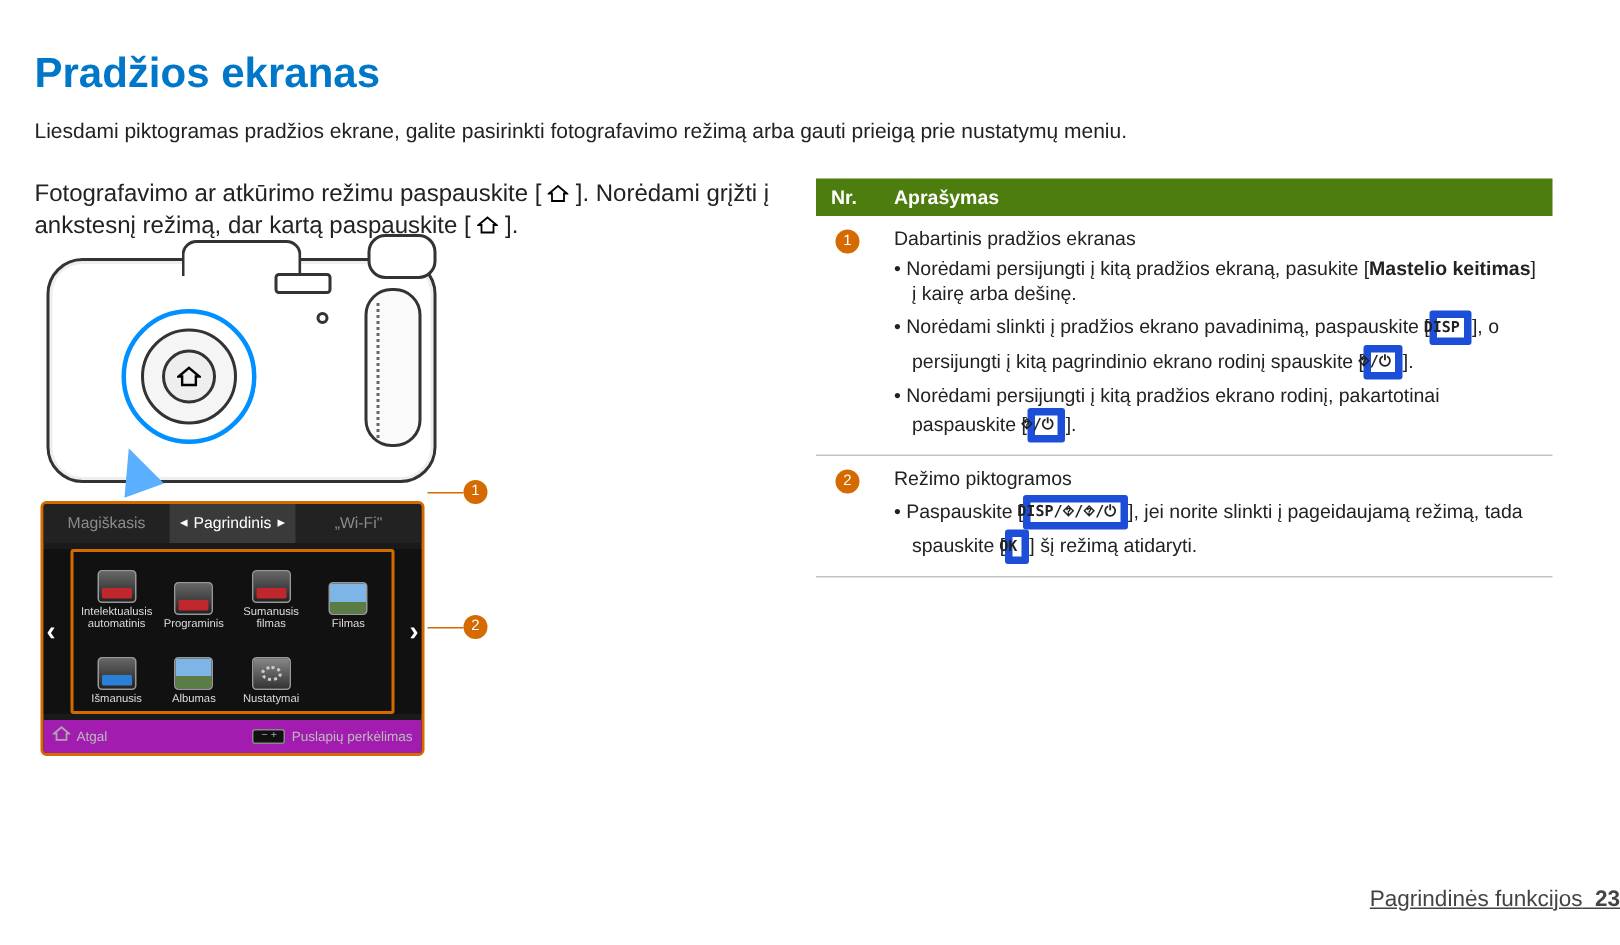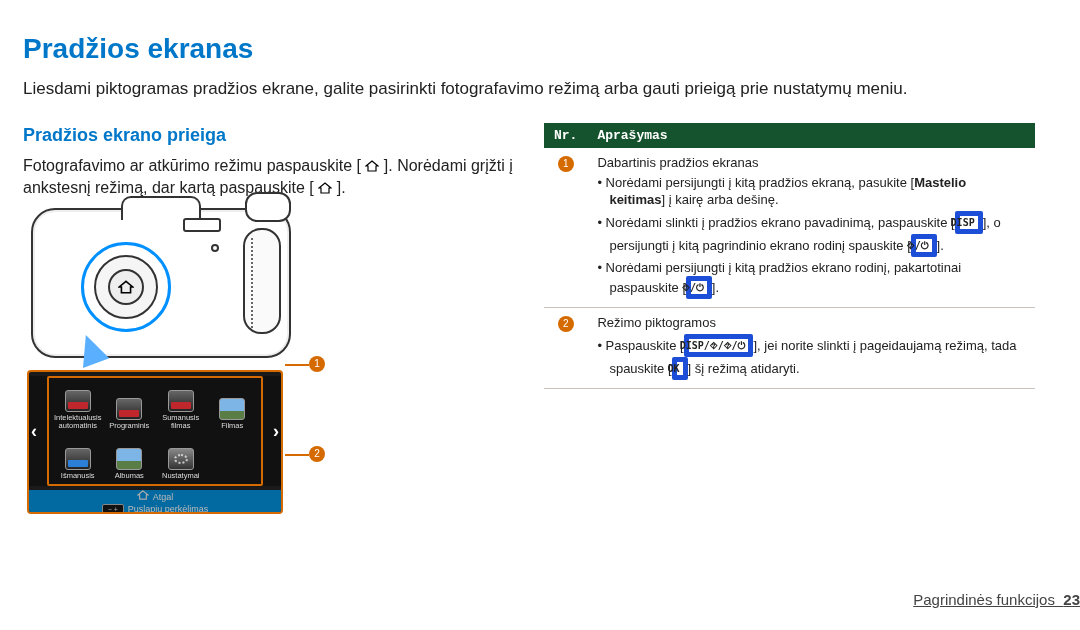--- a/index.html
+++ b/index.html
@@ -13,21 +13,21 @@
     font-size: 13px;
     line-height: 1.35;
   }
   .page { padding: 30px 45px 0 23px; }
   .title {
     color: #0077c8;
     font-size: 28px;
     font-weight: bold;
     margin-bottom: 10px;
   }
-  .intro { font-size: 17px; margin-bottom: 22px; }
+  .intro { font-size: 14px; margin-bottom: 22px; }
   .columns { display: flex; gap: 30px; }
   .left-col { width: 50%; }
   .right-col { width: 50%; }
   .section-title {
     color: #0077c8;
     font-size: 18px;
     font-weight: bold;
     margin-bottom: 8px;
   }
   .body-text { font-size: 16px; margin-bottom: 10px; }
@@ -109,34 +109,34 @@
   .app .ico { width:26px; height:22px; background:linear-gradient(#666,#222);
     border:1px solid #999; border-radius:3px; margin-bottom:2px; position:relative;}
   .app .ico.red::after{content:"";position:absolute;left:2px;right:2px;bottom:2px;height:7px;background:#c0272d;border-radius:1px;}
   .app .ico.blue::after{content:"";position:absolute;left:2px;right:2px;bottom:2px;height:7px;background:#2c7fd6;border-radius:1px;}
   .app .ico.pic{background:linear-gradient(#7db6e6 60%,#5a7c45 60%);}
   .app .ico.gear{background:linear-gradient(#888,#333);}
   .app .ico.gear::after{content:"";position:absolute;inset:5px;border:2px dotted #ccc;border-radius:50%;}
   .l-arrow, .r-arrow { position:absolute; top:50%; transform:translateY(-50%);
     color:#fff; font-size:18px; font-weight:bold;}
   .l-arrow{left:2px;} .r-arrow{right:2px;}
-  .screen-footer { display:flex; align-items:center; height:22px; background:#0369a1;
-    color:#bbb; font-size:9px; padding:0 6px; justify-content:space-between;flex-direction:column;}
+  .screen-footer { display:flex; align-items:center; height:22px; background:#a21caf;
+    color:#bbb; font-size:9px; padding:0 6px; justify-content:space-between;}
   .screen-footer .left-f, .screen-footer .right-f { display:flex; align-items:center; gap:4px;}
   .zoom-ico { width:22px; height:10px; border:1px solid #888; border-radius:2px; background:#111;
     display:flex; align-items:center; justify-content:center; font-size:7px; color:#aaa;}
 
   
   .callout-line { position:absolute; background:#d46a00; height:1.5px;}
   .callout-badge { position:absolute; width:16px;height:16px; background:#d46a00; border-radius:50%;
     color:#fff; font-size:10px; display:flex; align-items:center; justify-content:center;}
 
   
   .tbl { width:100%; border-collapse:collapse; font-size:13px;}
-  .tbl thead th { background:#14532d; color:#fff; font-weight:bold; text-align:left; padding:4px 10px;font-family:Liberation Mono, monospace;}
+  .tbl thead th { background:#4d7c0f; color:#fff; font-weight:bold; text-align:left; padding:4px 10px;}
   .tbl thead th:first-child{ width:42px;}
   .tbl td { vertical-align:top; padding:6px 10px; border-bottom:1px solid #c8c4bb;}
   .num-cell { text-align:center; vertical-align:middle;}
   .num-badge { display:inline-flex; width:16px;height:16px; background:#d46a00; border-radius:50%;
     color:#fff; font-size:10px; align-items:center; justify-content:center;}
   .tbl ul { list-style:none; padding:0; margin:2px 0 0 0;}
   .tbl ul li { padding-left:12px; text-indent:-12px; margin-bottom:2px;}
   .tbl ul li::before { content:"•  ";}
   .sym-box { display:inline-block; border:5px solid #1d4ed8; padding:0 3px; font-size:10px;
     border-radius:2px; font-family: monospace; font-weight:bold; line-height:13px; vertical-align:1px;}
@@ -147,21 +147,20 @@
 </style>
 </head>
 <body>
 
 <div class="page">
   <h1 class="title">Pradžios ekranas</h1>
   <p class="intro">Liesdami piktogramas pradžios ekrane, galite pasirinkti fotografavimo režimą arba gauti prieigą prie nustatymų meniu.</p>
 
   <div class="columns">
     <div class="left-col">
-      <h2 class="section-title">Pradžios ekrano prieiga</h2>
       <p class="body-text">
         <span>Fotografavimo ar atkūrimo režimu paspauskite [</span>
         <span class="home-icon"><svg viewBox="0 0 14 12">
               <path d="M7 1 L13 6 H11 V11 H3 V6 H1 Z" fill="none" stroke="#000" stroke-width="1.2"></path>
             </svg></span>
         <span>]. Norėdami grįžti į ankstesnį režimą, dar kartą paspauskite [</span>
         <span class="home-icon"><svg viewBox="0 0 14 12">
               <path d="M7 1 L13 6 H11 V11 H3 V6 H1 Z" fill="none" stroke="#000" stroke-width="1.2"></path>
             </svg></span>
         <span>].</span>
@@ -186,20 +185,29 @@
         </div>
       </div>
 
       <div class="screen-wrap">
         <div class="callout-line" style="top:-6px; left:258px; width:24px;"></div>
         <div class="callout-badge" style="top:-14px; left:282px;">1</div>
         <div class="callout-line" style="top:84px; left:258px; width:24px;"></div>
         <div class="callout-badge" style="top:76px; left:282px;">2</div>
 
         <div class="screen">
+          <div class="tabs">
+            <div class="tab dim">Magiškasis</div>
+            <div class="tab active">
+              <span class="chev">◂</span>
+              <span>Pagrindinis</span>
+              <span class="chev">▸</span>
+            </div>
+            <div class="tab dim">„Wi-Fi"</div>
+          </div>
           <div class="grid-area">
             <div class="l-arrow">‹</div>
             <div class="r-arrow">›</div>
             <div class="grid-inner">
               <div class="app">
                   <div class="ico red"></div>
                   <span>Intelektualusis</span>
                   <span>automatinis</span>
                 </div>
               <div class="app">

